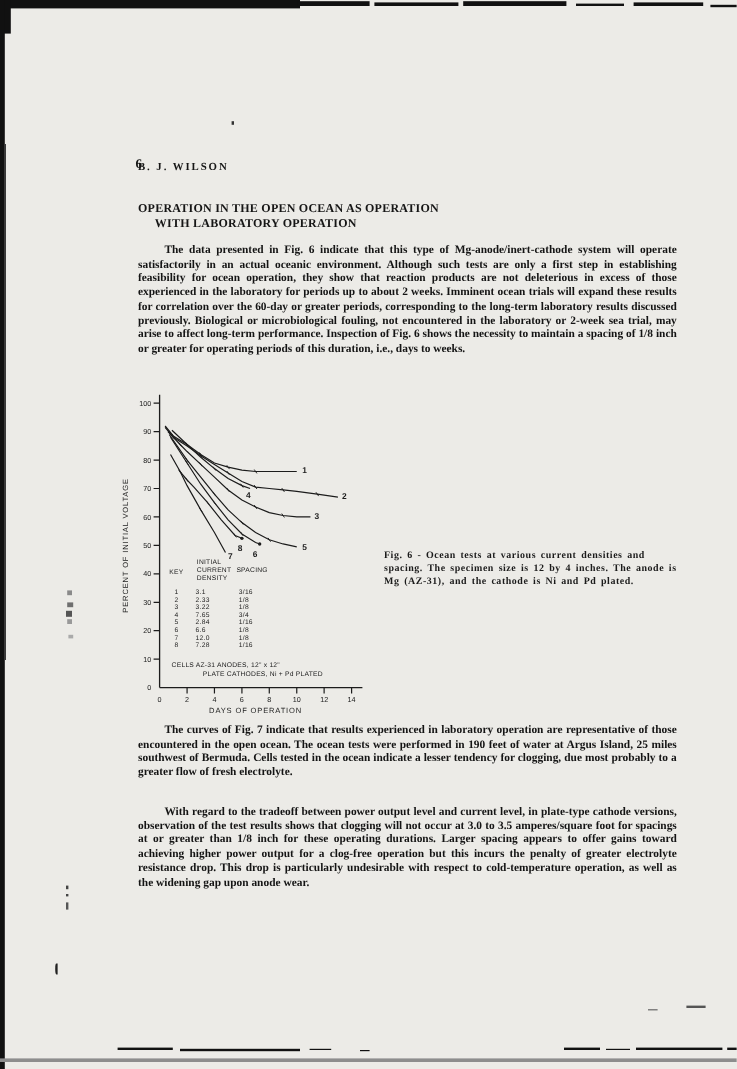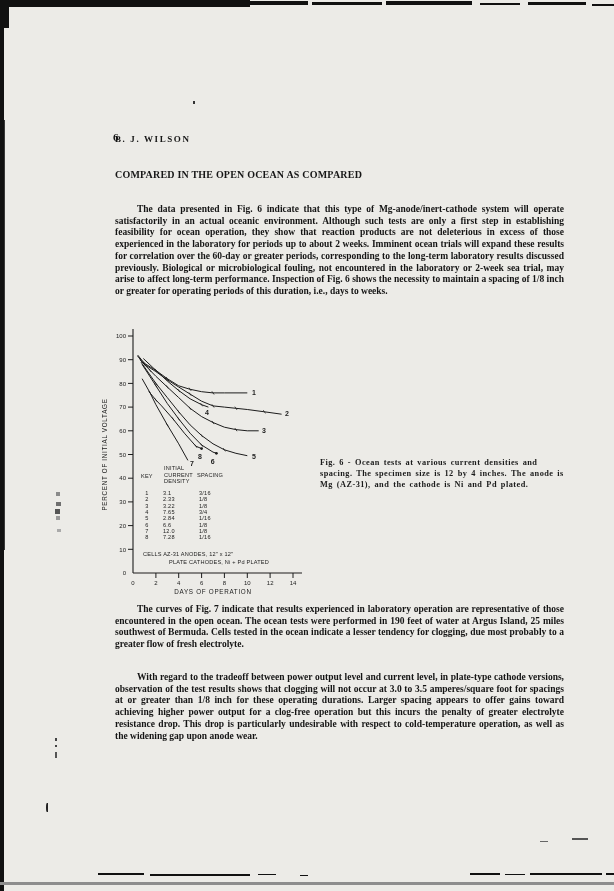--- a/index.html
+++ b/index.html
@@ -66,21 +66,22 @@
 <div class="mark abs" style="left:55px;top:745px;width:2px;height:2px;background:#444;"></div>
 <div class="mark abs" style="left:55px;top:752px;width:2px;height:6px;background:#555;"></div>
 <div class="mark abs" style="left:46px;top:803px;width:2px;height:9px;background:#222;border-radius:50% 0 0 50%;"></div>
 <div class="mark abs" style="left:572px;top:838px;width:16px;height:2px;background:#555;"></div>
 <div class="mark abs" style="left:540px;top:841px;width:8px;height:1px;background:#666;"></div>
 
 <div class="abs page-num">6</div>
 <div class="abs running-head">B. J. WILSON</div>
 
 <div class="abs heading">
-  <div class="l1">COMPARED IN THE OPEN OCEAN AS COMPARED</div>
+  <div class="l1">OPERATION IN THE OPEN OCEAN AS OPERATION</div>
+  <div class="l2">WITH LABORATORY OPERATION</div>
 </div>
 
 <div class="para" style="top:204px;">The data presented in Fig. 6 indicate that this type of Mg-anode/inert-cathode system will operate satisfactorily in an actual oceanic environment. Although such tests are only a first step in establishing feasibility for ocean operation, they show that reaction products are not deleterious in excess of those experienced in the laboratory for periods up to about 2 weeks. Imminent ocean trials will expand these results for correlation over the 60-day or greater periods, corresponding to the long-term laboratory results discussed previously. Biological or microbiological fouling, not encountered in the laboratory or 2-week sea trial, may arise to affect long-term performance. Inspection of Fig. 6 shows the necessity to maintain a spacing of 1/8 inch or greater for operating periods of this duration, i.e., days to weeks.</div>
 
 <div class="abs chart-wrap" id="chart"><svg width="250" height="300" viewBox="0 0 250 300" xmlns="http://www.w3.org/2000/svg">
       <line x1="45.0" y1="7.0" x2="45.0" y2="251.0" stroke="#1c1c1c" stroke-width="1.1"></line>
       <line x1="45.0" y1="251.0" x2="214.0" y2="251.0" stroke="#1c1c1c" stroke-width="1.1"></line>
       <text x="38" y="253.2" text-anchor="end">0</text>
       <line x1="40.0" y1="227.3" x2="45.0" y2="227.3" stroke="#1c1c1c" stroke-width="1"></line>
       <text x="38" y="229.5" text-anchor="end">10</text>

